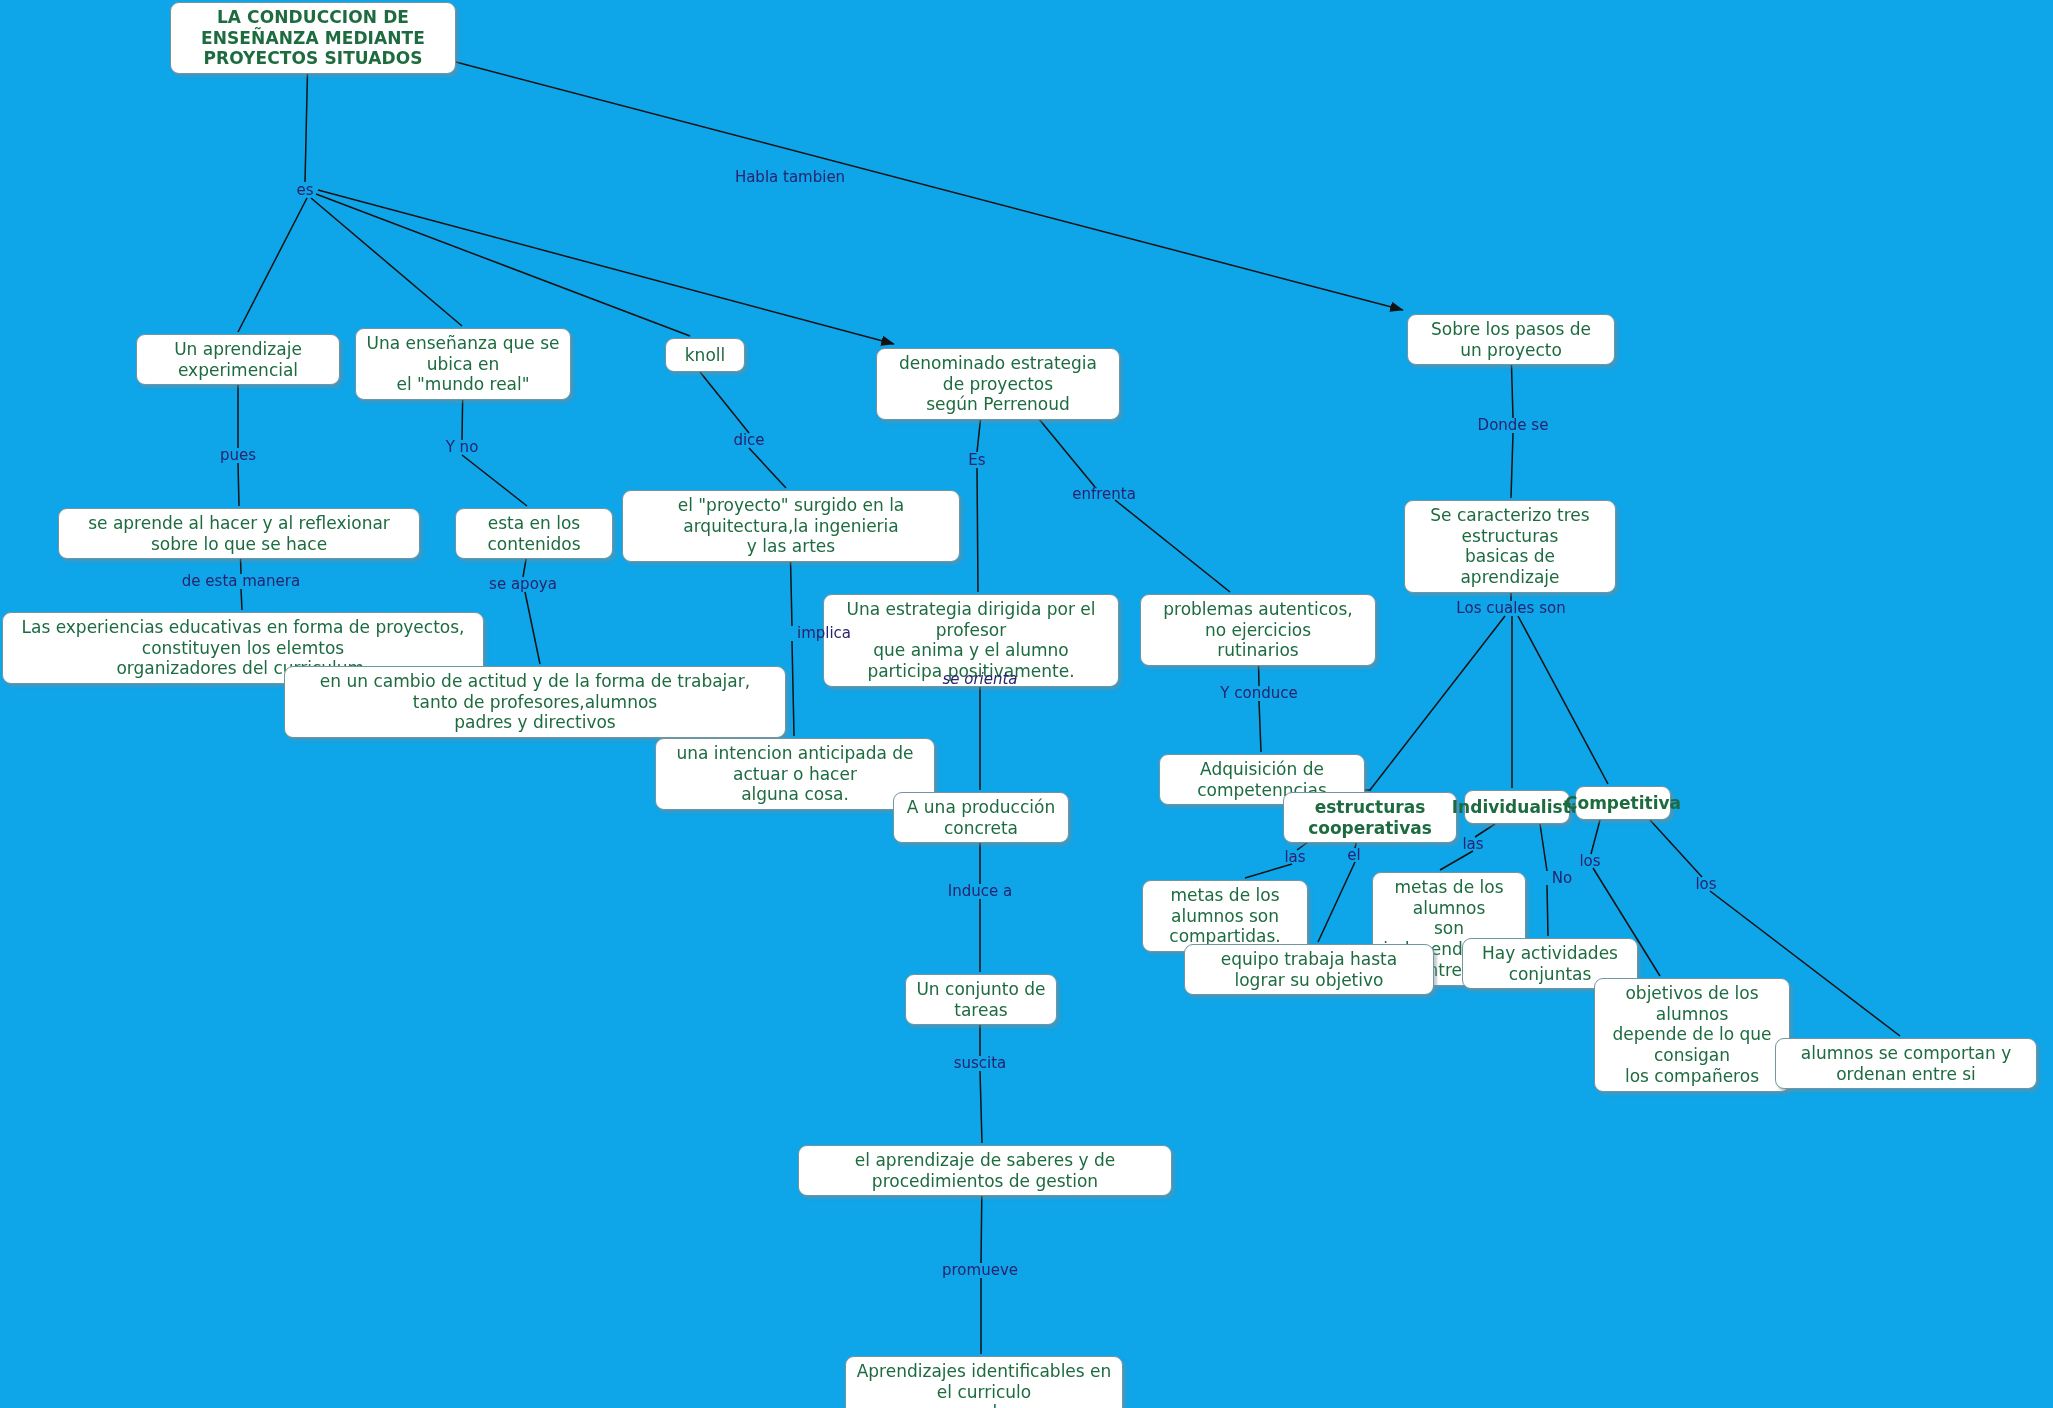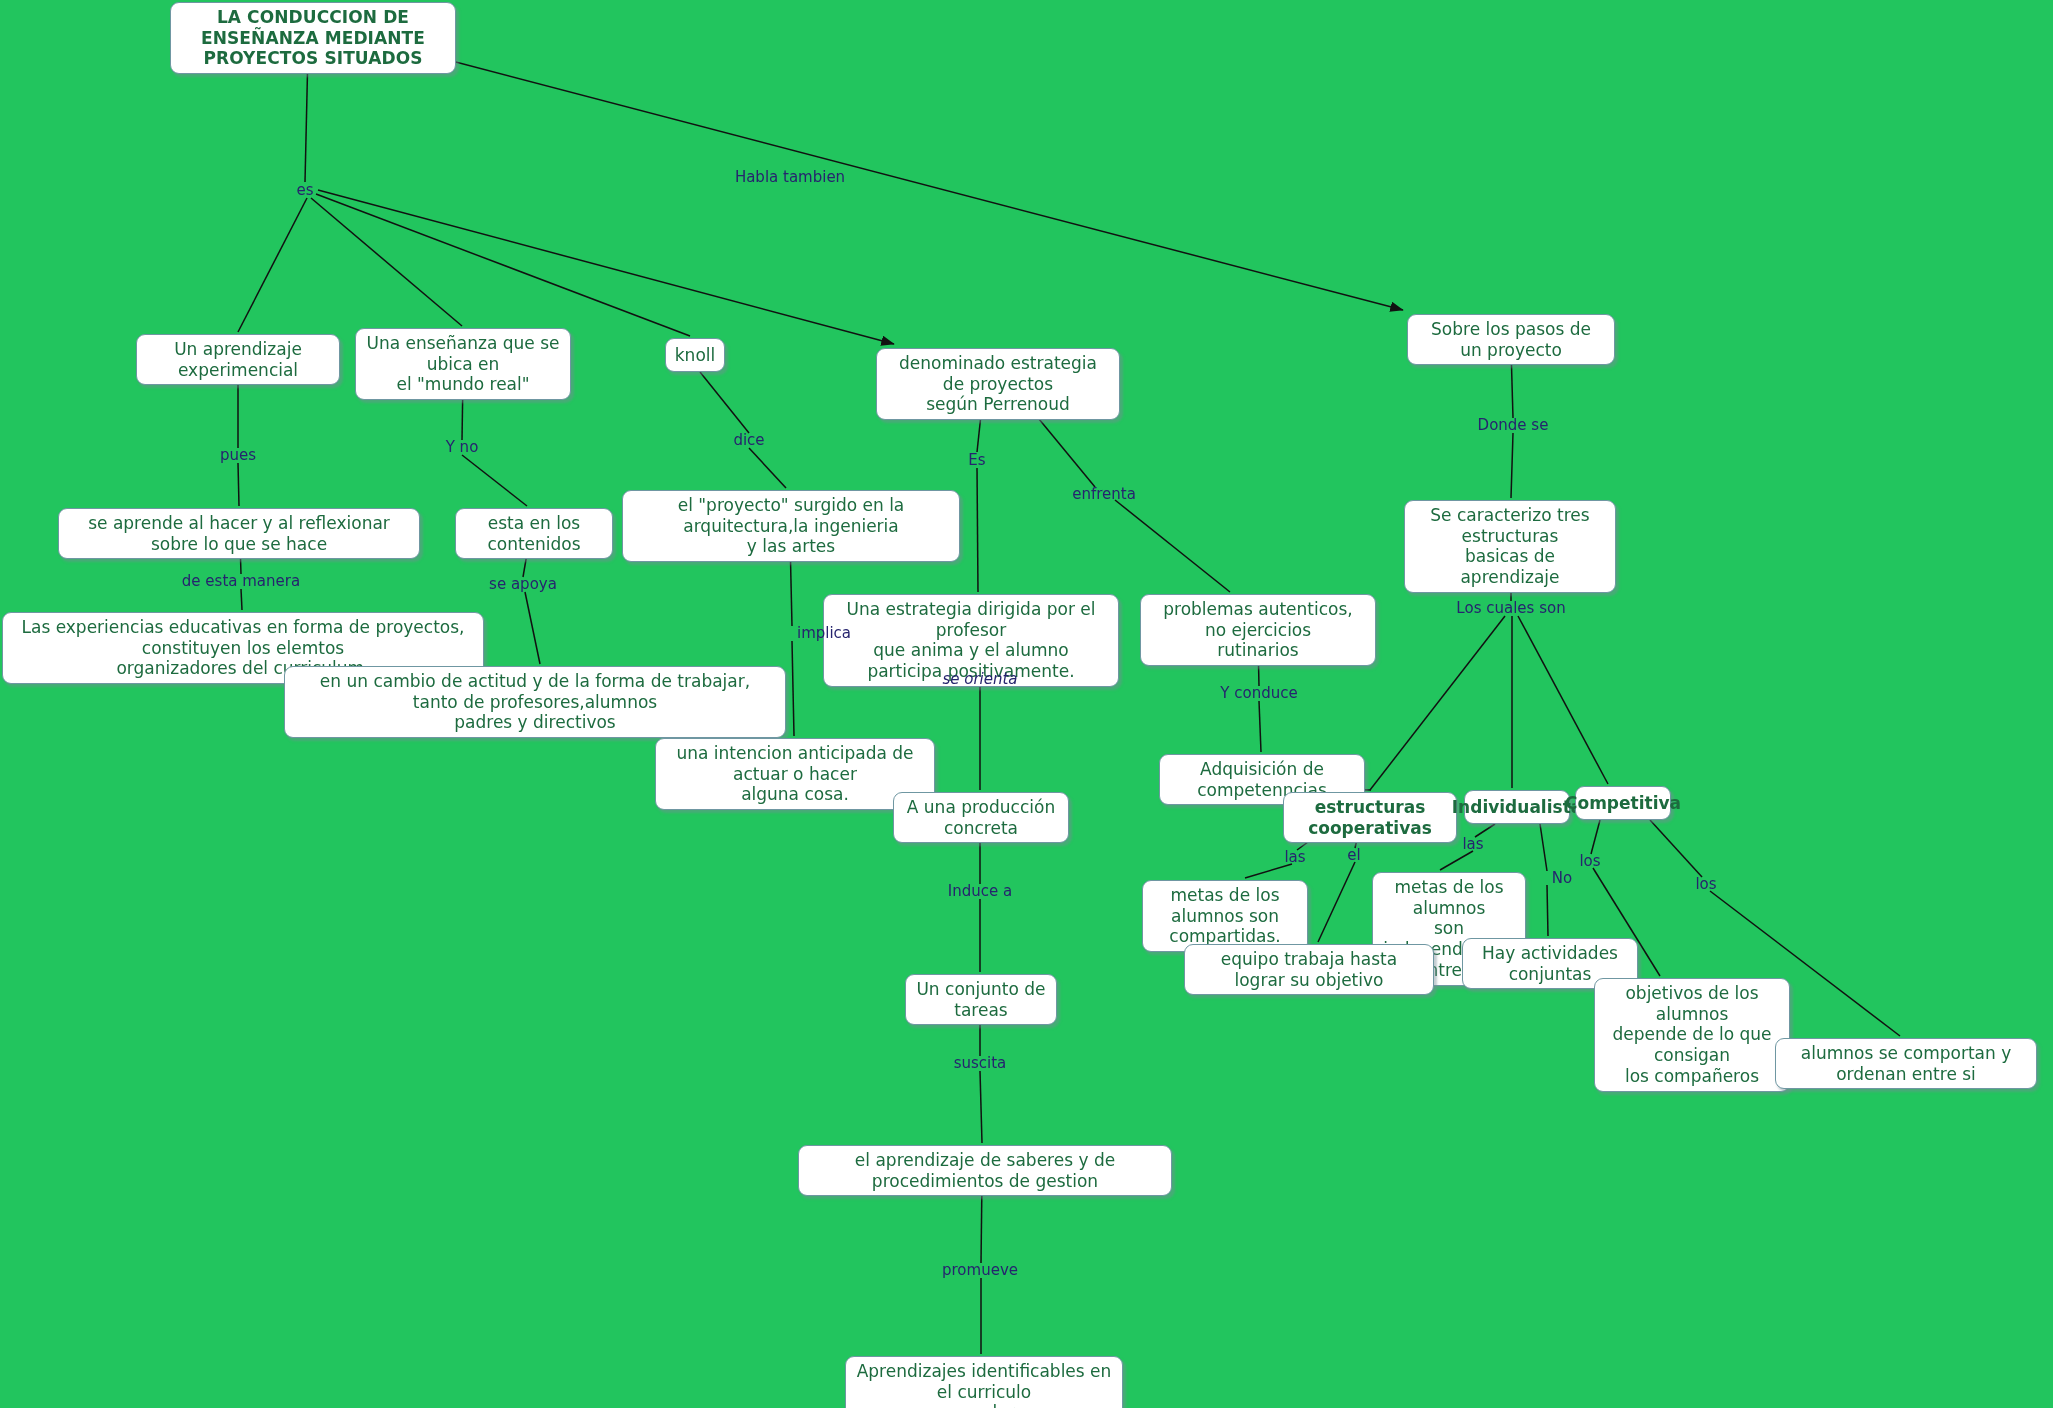--- a/index.html
+++ b/index.html
@@ -4,21 +4,21 @@
 <style>
   html, body {
     margin: 0;
     padding: 0;
     background: #ffffff;
   }
   #canvas {
     position: relative;
     width: 2053px;
     height: 1408px;
-    background: #22c55e;
+    background: #0ea5e9;
     font-family: "DejaVu Sans", sans-serif;
     overflow: hidden;
   }
   #edge-layer {
     position: absolute;
     left: 0; top: 0;
     width: 2053px;
     height: 1408px;
     pointer-events: none;
   }
@@ -119,21 +119,21 @@
         <line x1="982" y1="1179" x2="981" y2="1263" stroke="#111111" stroke-width="1.5"></line>
         <line x1="981" y1="1278" x2="981" y2="1354" stroke="#111111" stroke-width="1.5"></line>
       </g>
   </svg>
   <div id="nodes-group">
       <div class="node root" style="left: 170px; top: 2px; width: 286px; min-height: 48px;">LA CONDUCCION DE ENSEÑANZA MEDIANTE
 PROYECTOS SITUADOS</div>
       <div class="node" style="left: 136px; top: 334px; width: 204px; min-height: 34px;">Un aprendizaje experimencial</div>
       <div class="node" style="left: 355px; top: 328px; width: 216px; min-height: 48px;">Una enseñanza que se ubica en
 el "mundo real"</div>
-      <div class="node" style="left: 665px; top: 338px; width: 60px; min-height: 34px;">knoll</div>
+      <div class="node" style="left: 665px; top: 338px; width: 80px; min-height: 34px;">knoll</div>
       <div class="node" style="left: 876px; top: 348px; width: 244px; min-height: 48px;">denominado estrategia de proyectos
 según Perrenoud</div>
       <div class="node" style="left: 1407px; top: 314px; width: 208px; min-height: 34px;">Sobre los pasos de un proyecto</div>
       <div class="node" style="left: 58px; top: 508px; width: 362px; min-height: 34px;">se aprende al hacer y al reflexionar sobre lo que se hace</div>
       <div class="node" style="left: 455px; top: 508px; width: 158px; min-height: 34px;">esta en los contenidos</div>
       <div class="node" style="left: 622px; top: 490px; width: 338px; min-height: 48px;">el "proyecto" surgido en la arquitectura,la ingenieria
 y las artes</div>
       <div class="node" style="left: 1404px; top: 500px; width: 212px; min-height: 48px;">Se caracterizo tres estructuras
 basicas de aprendizaje</div>
       <div class="node" style="left: 2px; top: 612px; width: 482px; min-height: 48px;">Las experiencias educativas en forma de proyectos, constituyen los elemtos

